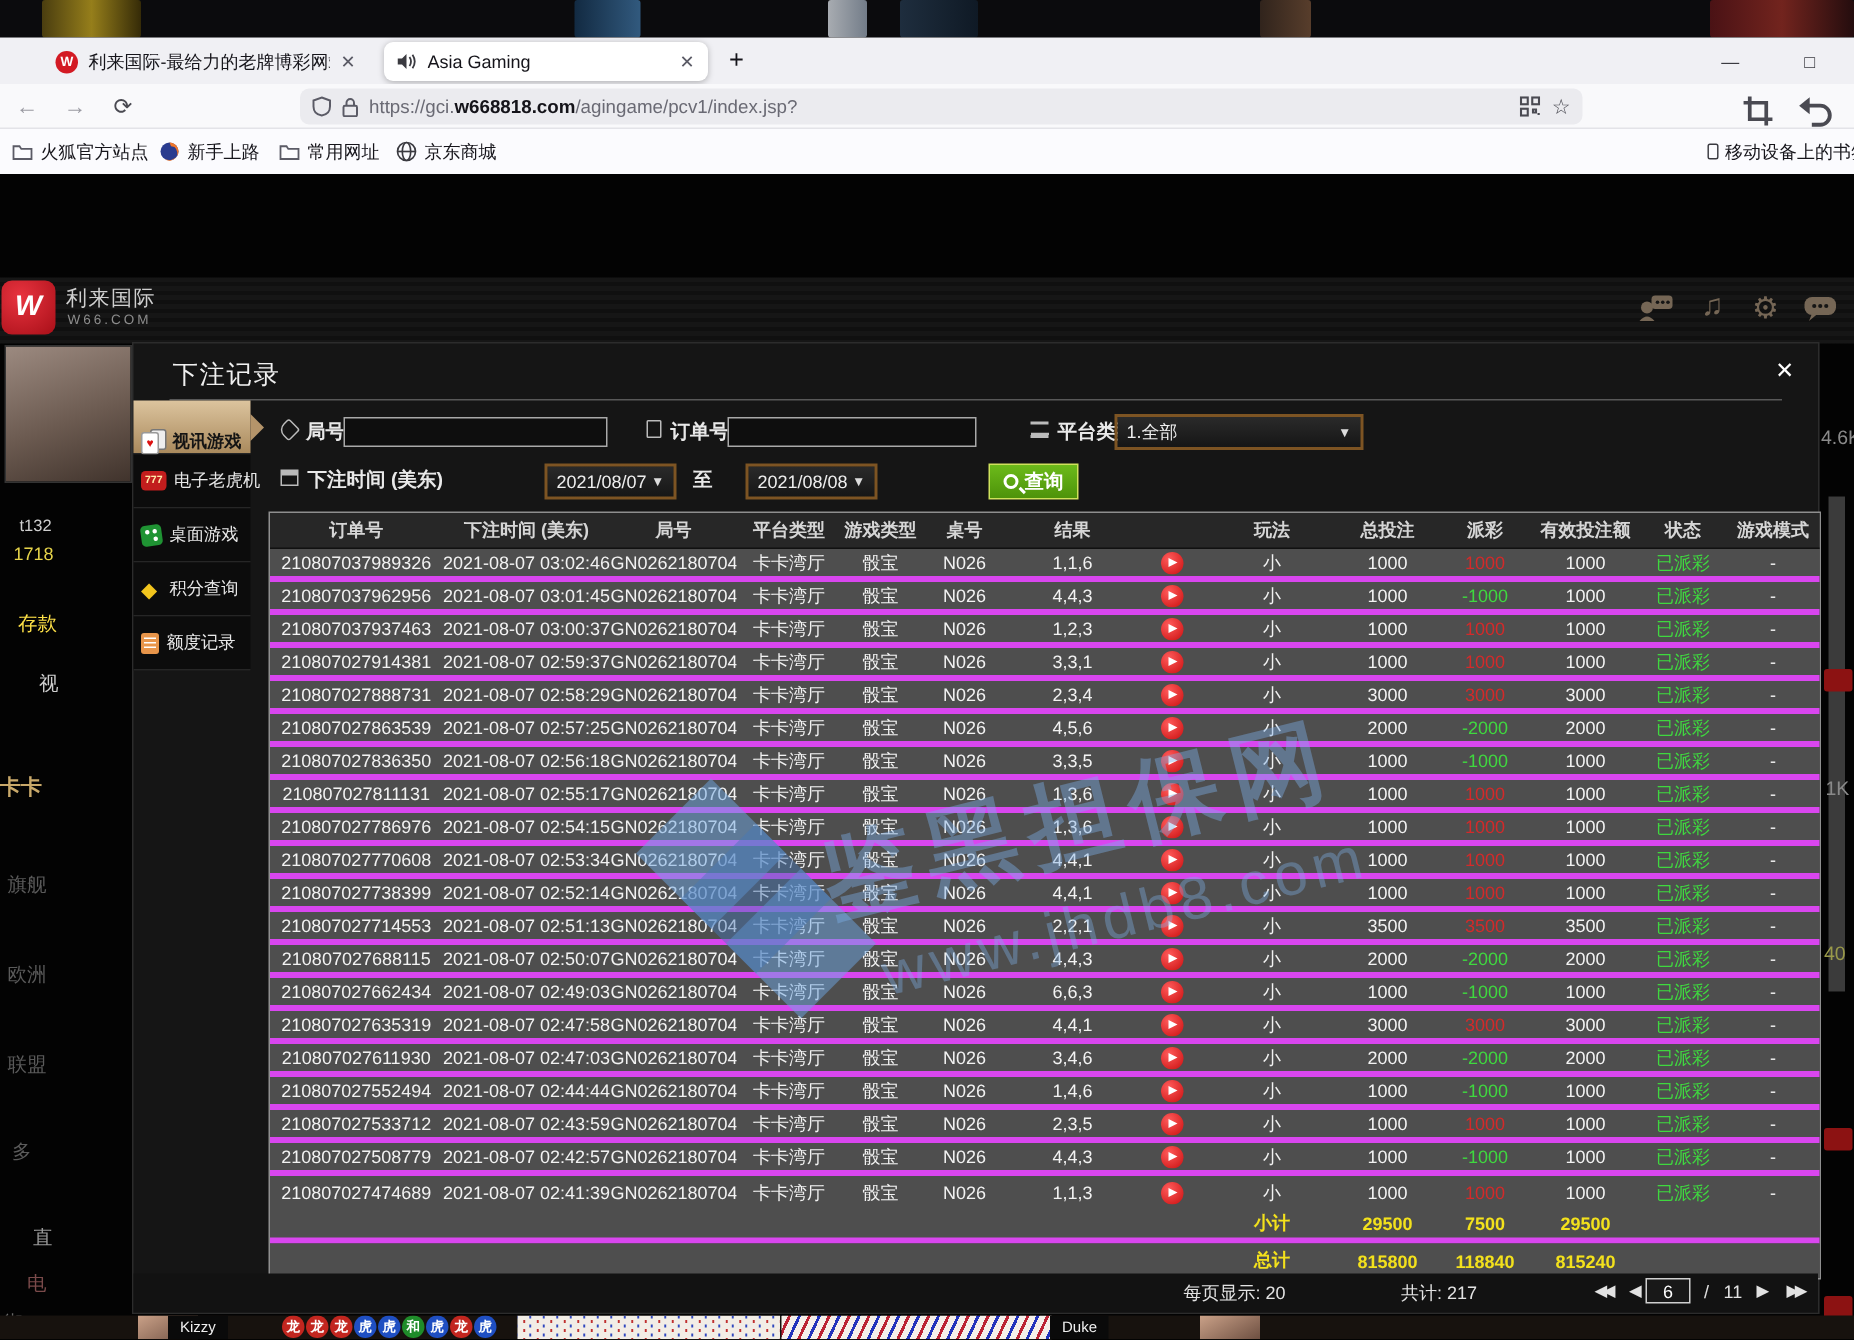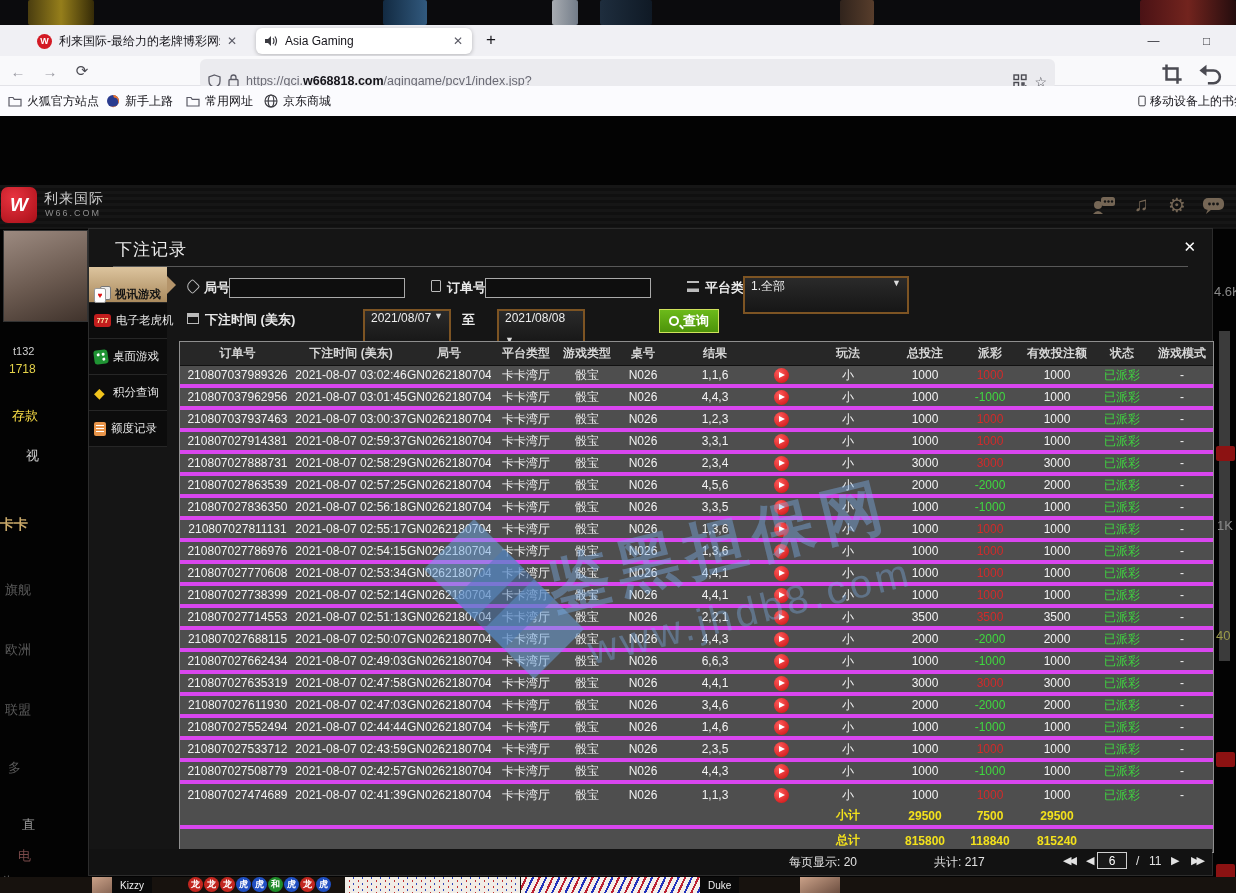--- a/index.html
+++ b/index.html
@@ -15,21 +15,21 @@
   .tab.inactive { left:28px; width:218px; }
   .tab.active { left:256px; width:216px; background:#fff; box-shadow:0 1px 4px rgba(0,0,0,.25); }
   .tab .t-label { flex:1; white-space:nowrap; overflow:hidden; }
   .tab .t-close { color:#5b5b66; font-size:12px; }
   .favicon-w { width:15px; height:15px; border-radius:50%; background:#d31a24; color:#fff; font-size:9px; font-weight:bold; display:flex; align-items:center; justify-content:center; flex:0 0 15px;}
   .newtab-btn { position:absolute; left:486px; top:5px; font-size:17px; color:#15141a; }
   .win-ctl { position:absolute; top:0; width:45px; height:31px; display:flex; align-items:center; justify-content:center; color:#3a3a40; font-size:12px; }
   .toolbar { position:absolute; left:0; top:56px; width:1236px; height:30px; background:#f9f9fb; border-bottom:1px solid #e3e3e8; }
   .nav-glyph { position:absolute; top:4px; width:24px; height:22px; display:flex; align-items:center; justify-content:center; font-size:15px; color:#9a9aa2; }
   .nav-glyph.on { color:#4a4a52; }
-  .url-bar { position:absolute; left:200px; top:3px; width:855px; height:24px; background:#ebebef; border-radius:6px; display:flex; align-items:flex-start; padding:15px 8px; gap:7px; }
+  .url-bar { position:absolute; left:200px; top:3px; width:855px; height:24px; background:#ebebef; border-radius:6px; display:flex; align-items:center; padding:4px 8px; gap:7px; }
   .url-text { flex:1; font-size:12.5px; color:#6a6a74; white-space:nowrap; overflow:hidden; }
   .url-text b { color:#15141a; font-weight:bold; }
   .bookmarks { position:absolute; left:0; top:86px; width:1236px; height:30px; background:#fbfbfe; }
   .bm { position:absolute; top:0; height:30px; display:flex; align-items:center; gap:5px; font-size:12px; color:#15141a; }
   .bm-right { position:absolute; right:-10px; top:0; height:30px; display:flex; align-items:center; gap:4px; font-size:12px; color:#15141a; width:108px; overflow:hidden; white-space:nowrap; }
 
   
   .page { position:absolute; left:0; top:116px; width:1236px; height:777px; background:#030303; overflow:hidden; }
   .site-header { position:absolute; left:0; top:69px; width:1236px; height:44px;
     background:repeating-linear-gradient(180deg,#161616 0 3px,#101010 3px 6px); }
@@ -71,21 +71,21 @@
   .ic-777 { width:17px; height:13px; flex:0 0 17px; background:#c21d1d; border-radius:3px; color:#ffe9a8; font-size:7px; font-weight:bold; display:flex; align-items:center; justify-content:center; }
   .ic-dice { width:14px; height:14px; flex:0 0 14px; background:#1f9333; border-radius:3px; position:relative; transform:rotate(-8deg); }
   .ic-dice::before { content:""; position:absolute; left:3px; top:3px; width:3px; height:3px; border-radius:50%; background:#fff; box-shadow:5px 5px 0 #fff,5px 0 0 #fff; }
   .ic-gem { color:#f2c51d; font-size:14px; flex:0 0 14px; line-height:14px; }
   .ic-doc { width:12px; height:14px; flex:0 0 12px; background:#e8954a; border-radius:2px; position:relative; }
   .ic-doc::before { content:""; position:absolute; left:2px; top:3px; width:8px; height:1.5px; background:#fff; box-shadow:0 3px 0 #fff,0 6px 0 #fff; }
 
   .filters { position:absolute; left:90px; top:38px; width:1035px; height:74px; color:#e9e9e9; }
   .f-label { position:absolute; font-size:13px; font-weight:bold; white-space:nowrap; }
   .f-input { position:absolute; height:20px; background:#0e0e0e; border:1px solid #a9a9a9; color:#ddd; font-size:12px; padding:0 5px; }
-  .f-select { position:absolute; height:38px; background:linear-gradient(180deg,#2a2a2a,#161616); border:2px solid #7d5423; color:#eee; font-size:12px; display:flex; justify-content:space-between; padding:0 6px; }
+  .f-select { position:absolute; height:24px; background:linear-gradient(180deg,#2a2a2a,#161616); border:2px solid #7d5423; color:#eee; font-size:12px; display:flex; align-items:center; justify-content:space-between; padding:0 6px; }
   .f-select .car { font-size:9px; color:#ddd; }
   .btn-query { position:absolute; height:24px; background:linear-gradient(180deg,#6cba1a,#4d930a); border:1px solid #cfe25c; color:#fff; font-size:13px; font-weight:bold; display:flex; align-items:center; gap:4px; padding:0 9px; cursor:pointer; }
   .mag { width:10px; height:10px; border:2px solid #fff; border-radius:50%; position:relative; }
   .mag::after { content:""; position:absolute; left:8px; top:8px; width:5px; height:2px; background:#fff; transform:rotate(45deg); }
   .ic-tag { display:inline-block; width:11px; height:11px; border:1.5px solid #bbb; border-radius:2px 2px 2px 6px; transform:rotate(45deg); margin-right:6px; }
   .ic-clip { display:inline-block; width:10px; height:12px; border:1.5px solid #bbb; border-radius:1px; margin-right:6px; }
   .ic-list { display:inline-block; width:12px; height:11px; border-top:2px solid #bbb; border-bottom:2px solid #bbb; box-shadow:0 -4.5px 0 -3px #bbb inset; margin-right:6px; }
   .ic-cal { display:inline-block; width:12px; height:11px; border:1.5px solid #bbb; border-top:4px solid #bbb; margin-right:6px; }
 
   
@@ -342,21 +342,21 @@
         <div class="f-select" style="left:564px;top:9px;width:166px;">
           <span>1.全部</span>
           <span class="car">▼</span>
         </div>
         <div class="f-label" style="left:8px;top:44px;"><span class="ic-cal"></span><span>下注时间 (美东)</span></div>
         <div class="f-select" style="left:172px;top:42px;width:88px;margin-left:12px;">
           <span>2021/08/07</span>
           <span class="car">▼</span>
         </div>
         <div class="f-label" style="left:283px;top:44px;">至</div>
-        <div class="f-select" style="left:318px;top:42px;width:88px;flex-direction:column;">
+        <div class="f-select" style="left:318px;top:42px;width:88px;">
           <span>2021/08/08</span>
           <span class="car">▼</span>
         </div>
         <div class="btn-query" style="left:480px;top:42px;">
           <span class="mag"></span>
           <span>查询</span>
         </div>
       </div>
 
       <div class="btable">

